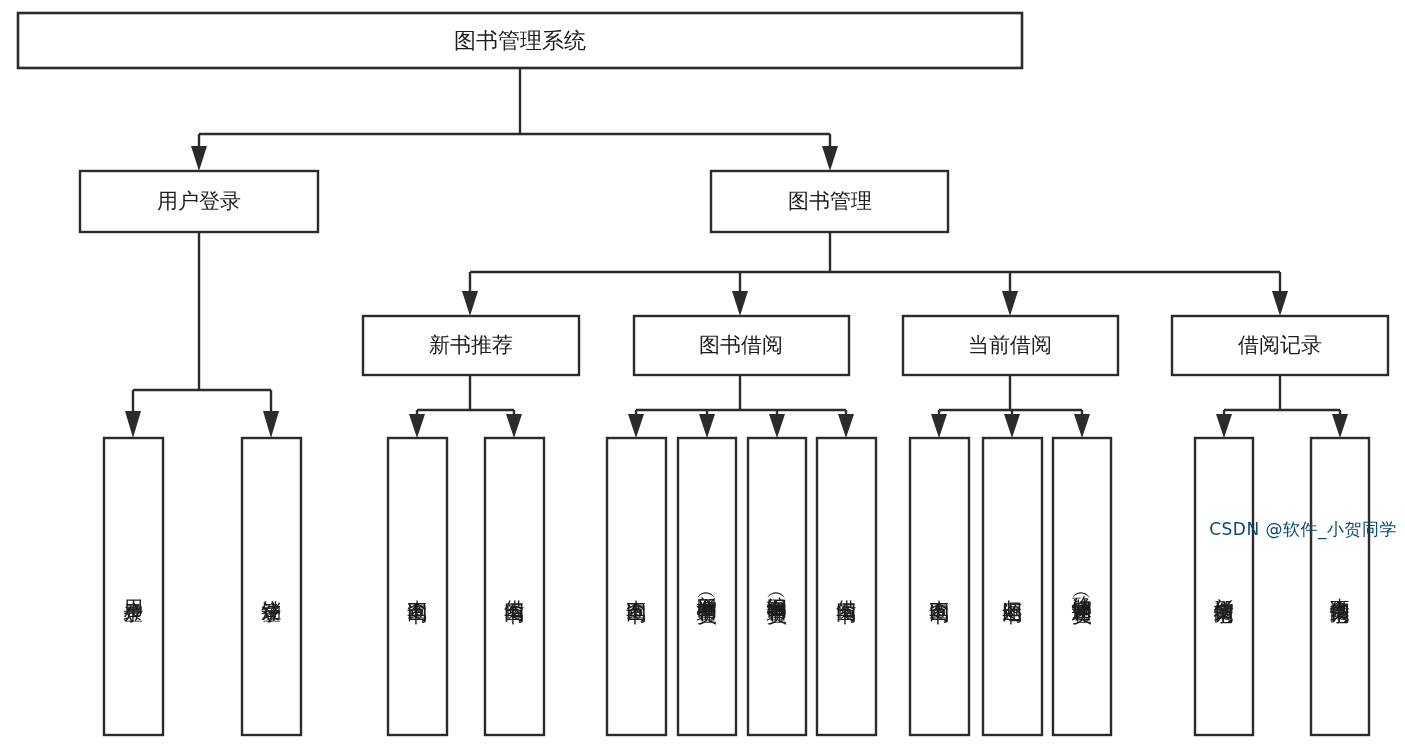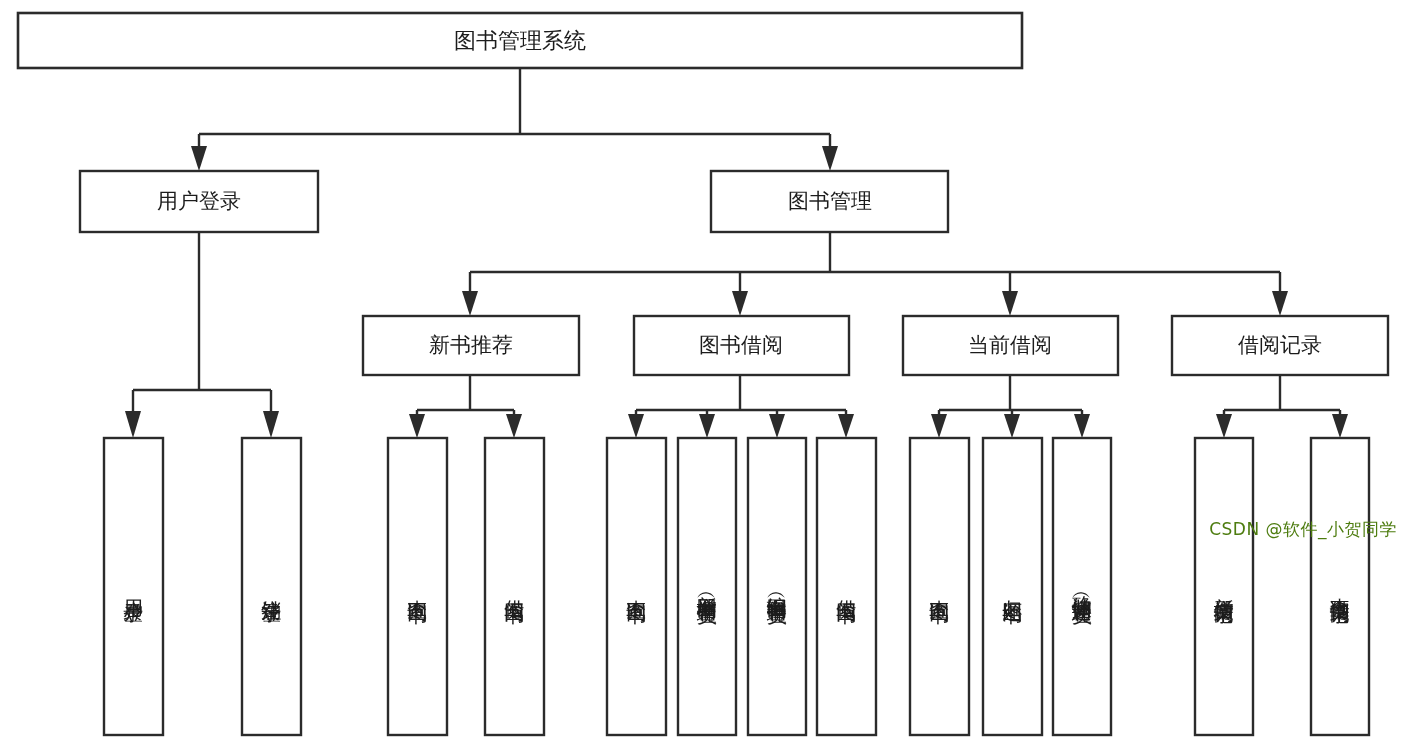--- a/index.html
+++ b/index.html
@@ -72,21 +72,21 @@
     white-space: nowrap;
     pointer-events: none;
     user-select: none;
   }
   .watermark {
     position: absolute;
     right: 8px;
     bottom: 6px;
     font-family: "DejaVu Sans", "Liberation Sans", sans-serif;
     font-size: 17px;
-    color: #4d7c0f;
+    color: #0c4a6e;
     white-space: nowrap;
     letter-spacing: 0.5px;
   }
 </style>
 </head>
 <body>
 
 <div id="diagram-root">
 
   <svg class="flow" viewBox="0 0 1405 747" xmlns="http://www.w3.org/2000/svg">

